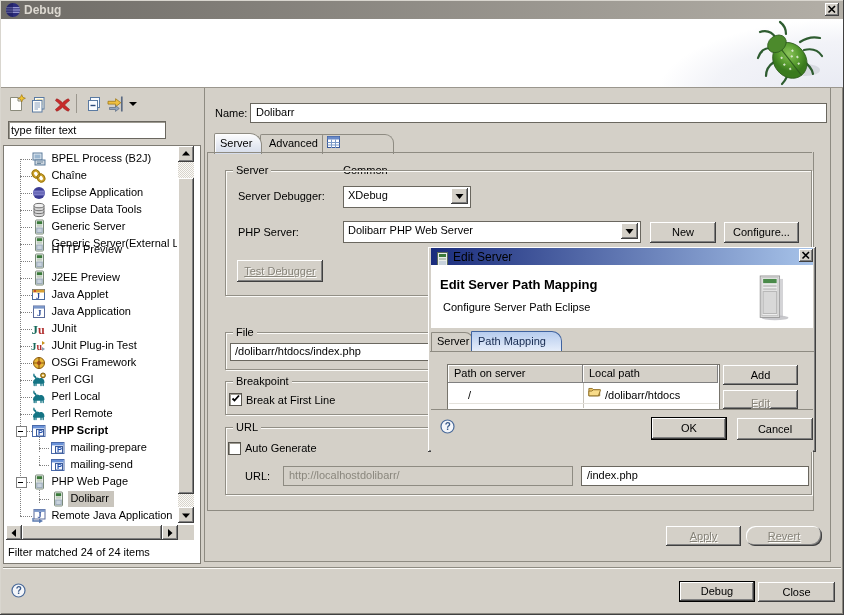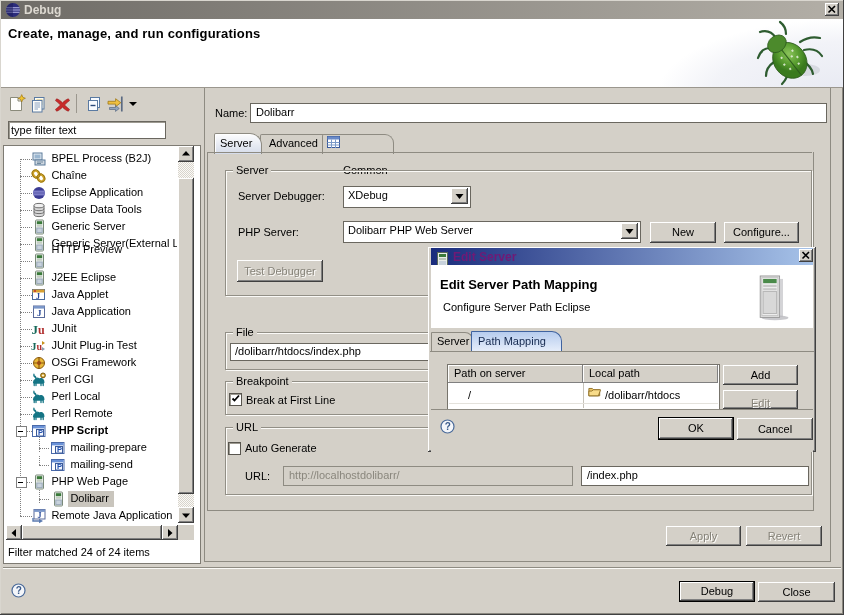--- a/index.html
+++ b/index.html
@@ -4,21 +4,21 @@
 <style>
   html,body{margin:0;padding:0;}
   #win{position:relative;width:844px;height:615px;background:#d4d0c8;
        font-family:"Liberation Sans",sans-serif;font-size:11px;color:#000;
        overflow:hidden;box-shadow:inset -1px -1px 0 #404040, inset 1px 1px 0 #d9d6cf, inset -2px -2px 0 #8a877f;}
   .abs{position:absolute;}
   .raised{background:#d4d0c8;
     box-shadow:inset -1px -1px 0 #404040, inset 1px 1px 0 #ffffff, inset -2px -2px 0 #808080, inset 2px 2px 0 #d4d0c8;}
   .btn{background:#d4d0c8;text-align:center;
     box-shadow:inset -1px -1px 0 #404040, inset 1px 1px 0 #ffffff, inset -2px -2px 0 #808080, inset 2px 2px 0 #d4d0c8;}
-  .btn.disabled{color:#868379;text-shadow:1px 1px 0 #fdfcfa;}
+  .btn.disabled{color:#868379;text-shadow:1px 1px 0 #fdfcfa;text-decoration:underline;}
   .defbtn{border:1px solid #000;}
   .field{background:#fff;border:1px solid #6a675f;}
   .groupbox{border:1px solid #928f86;box-shadow:1px 1px 0 #fbfaf7, inset 1px 1px 0 #fbfaf7;}
   .grouplabel{position:absolute;top:-7px;left:7px;background:#d4d0c8;padding:0 3px;line-height:13px;}
   .sep-line{border-top:1px solid #8e8b82;border-bottom:1px solid #fbfaf7;}
 </style>
 </head>
 <body>
 <div id="win">
 
@@ -30,21 +30,20 @@
       </svg></div>
   <div class="abs" style="left:24px;top:3px;font-weight:bold;font-size:12px;color:#ddd9d1;">Debug</div>
   <div class="abs raised" style="left:825px;top:3px;width:14px;height:13px;">
     <svg width="14" height="13" viewBox="0 0 14 13">
         <path d="M3.5 3 L10 9.5 M10 3 L3.5 9.5" stroke="#000" stroke-width="1.6"></path>
       </svg>
   </div>
 
   <div class="abs" style="left:1px;top:19px;width:842px;height:68px;background:#fff;"></div>
   <div class="abs" style="left:560px;top:19px;width:283px;height:68px;background:radial-gradient(ellipse 240px 100px at 100% 115%, #e7e9f2 0%, #f2f3f8 55%, #ffffff 78%);"></div>
-  <div class="abs" style="left:8px;top:26px;font-weight:bold;font-size:13px;letter-spacing:0.18px;">Create, manage, and run configurations</div>
   <div class="abs" id="bug" style="left:755px;top:20px;width:75px;height:66px;"><svg width="75" height="66" viewBox="0 0 75 66">
         <ellipse cx="50" cy="50" rx="15" ry="6" fill="#c2c6ce" opacity="0.5"></ellipse>
         <g transform="scale(-1,1) translate(-75,0)">
           <defs>
             <radialGradient id="bgrad" cx="40%" cy="35%">
               <stop offset="0%" stop-color="#8cc45c"></stop>
               <stop offset="55%" stop-color="#5ca032"></stop>
               <stop offset="100%" stop-color="#3a7a1e"></stop>
             </radialGradient>
           </defs>
@@ -168,21 +167,21 @@
           <rect x="5.8" y="9" width="5.4" height="4.6" fill="#c8d2dc" stroke="#98a8b8"></rect>
         </svg></div>
 <div style="position:absolute;left:47.4px;top:95px;height:17px;line-height:17px;padding:0;white-space:nowrap;">HTTP Preview</div>
 <div style="position:absolute;left:16px;top:131.5px;width:12px;height:1px;border-top:1px dotted #808080;"></div>
 <div style="position:absolute;left:27px;top:123.5px;width:16px;height:16px;"><svg width="16" height="16" viewBox="0 0 16 16">
           <rect x="4.5" y="1" width="8" height="14" rx="1" fill="#eef2ee" stroke="#7a8a7a"></rect>
           <rect x="5.8" y="2.2" width="5.4" height="3" fill="#3a7a3a"></rect>
           <rect x="5.8" y="6.2" width="5.4" height="1.4" fill="#b8c4b8"></rect>
           <rect x="5.8" y="9" width="5.4" height="4.6" fill="#c8d2dc" stroke="#98a8b8"></rect>
         </svg></div>
-<div style="position:absolute;left:47.4px;top:123.0px;height:17px;line-height:17px;padding:0;white-space:nowrap;">J2EE Eclipse</div>
+<div style="position:absolute;left:47.4px;top:123.0px;height:17px;line-height:17px;padding:0;white-space:nowrap;">J2EE Preview</div>
 <div style="position:absolute;left:16px;top:148.5px;width:12px;height:1px;border-top:1px dotted #808080;"></div>
 <div style="position:absolute;left:27px;top:140.5px;width:16px;height:16px;"><svg width="16" height="16" viewBox="0 0 16 16">
           <rect x="1.5" y="2.5" width="12" height="10" fill="#fff" stroke="#4a6a9a"></rect>
           <rect x="1.5" y="2.5" width="12" height="3" fill="#d8a030"></rect>
           <circle cx="4" cy="4" r="1" fill="#c03030"></circle>
           <text x="5" y="12" font-family="Liberation Serif" font-size="8" font-weight="bold" fill="#2a4a9a">J</text>
         </svg></div>
 <div style="position:absolute;left:47.4px;top:140.0px;height:17px;line-height:17px;padding:0;white-space:nowrap;">Java Applet</div>
 <div style="position:absolute;left:16px;top:165.5px;width:12px;height:1px;border-top:1px dotted #808080;"></div>
 <div style="position:absolute;left:27px;top:157.5px;width:16px;height:16px;"><svg width="16" height="16" viewBox="0 0 16 16">
@@ -398,21 +397,21 @@
   <div class="abs" style="left:245px;top:442px;">Auto Generate</div>
   <div class="abs" style="left:245px;top:470px;">URL:</div>
   <div class="abs" style="left:283px;top:466px;width:288px;height:18px;background:#d4d0c8;border:1px solid #8e8b82;">
     <div style="margin:2px 0 0 5px;color:#8a877d;">http://localhostdolibarr/</div>
   </div>
   <div class="abs field" style="left:581px;top:466px;width:226px;height:18px;">
     <div style="margin:2px 0 0 5px;">/index.php</div>
   </div>
 
   <div class="abs btn disabled" style="left:666px;top:526px;width:75px;height:20px;line-height:20px;">Apply</div>
-  <div class="abs btn disabled" style="left:746px;top:526px;width:76px;height:20px;line-height:20px;">Revert</div>
+  <div class="abs btn disabled" style="left:746px;top:526px;width:76px;height:20px;line-height:20px;border-radius:9px;">Revert</div>
 
   <div class="abs sep-line" style="left:3px;top:567px;width:838px;height:0;"></div>
 
   <div class="abs" id="help1" style="left:11px;top:583px;width:15px;height:15px;"><svg width="15" height="15" viewBox="0 0 15 15">
         <circle cx="7.5" cy="7.5" r="6.5" fill="#f4f6fa" stroke="#4a6a9a" stroke-width="1.2"></circle>
         <text x="4.7" y="11" font-size="10" font-weight="bold" fill="#3a5a8a" font-family="Liberation Sans">?</text>
       </svg></div>
 
   <div class="abs btn defbtn" style="left:679px;top:581px;width:74px;height:19px;line-height:18px;">Debug</div>
   <div class="abs btn" style="left:758px;top:582px;width:77px;height:20px;line-height:20px;">Close</div>
@@ -420,21 +419,21 @@
   <div class="abs" id="dlg" style="left:428px;top:247px;width:388px;height:205px;background:#d4d0c8;
        box-shadow:inset -1px -1px 0 #404040, inset 1px 1px 0 #ffffff, inset -2px -2px 0 #808080, inset 2px 2px 0 #d4d0c8;">
 
     <div class="abs" style="left:3px;top:1px;width:382px;height:17px;background:linear-gradient(to right,#1a2c7c,#a7c3e9);"></div>
     <div class="abs" id="dlg-icon" style="left:9px;top:5px;width:11px;height:14px;"><svg width="11" height="14" viewBox="0 0 11 14">
           <rect x="0.5" y="0.5" width="10" height="13" fill="#e8ece8" stroke="#5a6a5a"></rect>
           <rect x="2" y="2" width="7" height="3" fill="#3a7a3a"></rect>
           <rect x="2" y="6" width="7" height="2" fill="#b8c4b8"></rect>
           <rect x="2" y="9" width="7" height="4" fill="#c8d2dc"></rect>
         </svg></div>
-    <div class="abs" style="left:25px;top:3px;font-weight:bold;color:#701a75;font-size:12px;">Edit Server</div>
+    <div class="abs" style="left:25px;top:3px;font-weight:normal;color:#000000;font-size:12px;">Edit Server</div>
     <div class="abs raised" style="left:371px;top:2px;width:14px;height:13px;">
       <svg width="14" height="13" viewBox="0 0 14 13">
           <path d="M3.5 3 L10 9.5 M10 3 L3.5 9.5" stroke="#000" stroke-width="1.6"></path>
         </svg>
     </div>
 
     <div class="abs" style="left:3px;top:18px;width:382px;height:63px;background:#fff;"></div>
     <div class="abs" style="left:12px;top:30px;font-weight:bold;font-size:13px;">Edit Server Path Mapping</div>
     <div class="abs" style="left:15px;top:54px;">Configure Server Path Eclipse</div>
     <div class="abs" id="dlg-server-img" style="left:325px;top:23px;width:45px;height:56px;"><svg width="38" height="55" viewBox="0 0 45 56">
@@ -474,17 +473,17 @@
 
     <div class="abs btn" style="left:295px;top:118px;width:75px;height:20px;line-height:20px;">Add</div>
     <div class="abs btn disabled" style="left:295px;top:143px;width:75px;height:19px;line-height:26px;overflow:hidden;">Edit</div>
 
     <div class="abs" style="left:3px;top:162px;width:382px;height:43px;background:#d4d0c8;"></div>
     <div class="abs" style="left:3px;top:162px;width:382px;height:1px;background:#8e8b82;"></div>
     <div class="abs" id="help2" style="left:12px;top:172px;width:15px;height:15px;"><svg width="15" height="15" viewBox="0 0 15 15">
           <circle cx="7.5" cy="7.5" r="6.5" fill="#f4f6fa" stroke="#4a6a9a" stroke-width="1.2"></circle>
           <text x="4.7" y="11" font-size="10" font-weight="bold" fill="#3a5a8a" font-family="Liberation Sans">?</text>
         </svg></div>
-    <div class="abs btn defbtn" style="left:223px;top:170px;width:74px;height:21px;line-height:20px;margin-left:7px;">OK</div>
+    <div class="abs btn defbtn" style="left:223px;top:170px;width:74px;height:21px;line-height:20px;">OK</div>
     <div class="abs btn" style="left:309px;top:171px;width:76px;height:22px;line-height:22px;">Cancel</div>
   </div>
 
 </div>
 
 </body></html>

